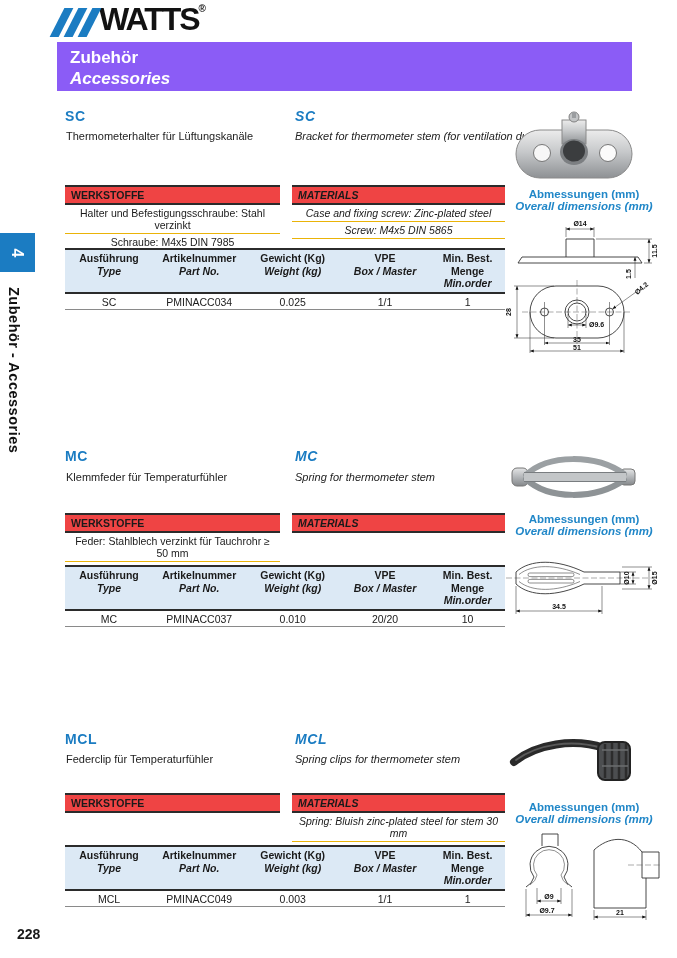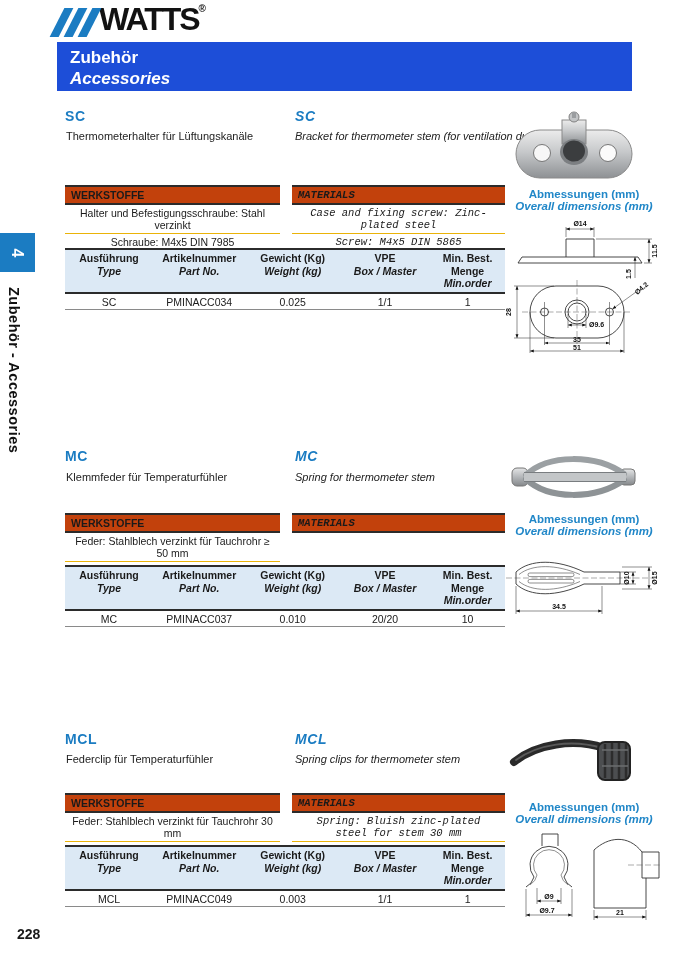--- a/index.html
+++ b/index.html
@@ -8,44 +8,44 @@
   .page { position:relative; width:677px; height:958px; background:#fff; overflow:hidden; }
 
   
   .logo { position:absolute; left:57px; top:3px; display:flex; align-items:flex-start; }
   .logo-stripes { display:flex; gap:5px; margin-right:5px; margin-top:5px; }
   .stripe { width:9px; height:29px; background:#1b7cc2; transform:skewX(-27deg); }
   .logo-text { font-size:32px; font-weight:900; letter-spacing:-2px; color:#121212; line-height:1.05; }
   .logo-reg { font-size:10px; font-weight:bold; vertical-align:18px; letter-spacing:0; }
 
   .banner { position:absolute; left:57px; top:42px; width:575px; height:49px;
-            background:#1d4ed8; color:#fff; padding:5px 0 0 13px; }
+            background:#8b5cf6; color:#fff; padding:5px 0 0 13px; }
   .banner .de { font-size:17px; font-weight:bold; line-height:1.25; }
   .banner .en { font-size:17px; font-weight:bold; font-style:italic; line-height:1.25; }
 
   
   .chapter-tab { position:absolute; left:0; top:233px; width:35px; height:39px; background:#1b7cc2;
                  display:flex; align-items:center; justify-content:center; }
   .chapter-tab span { color:#fff; font-weight:bold; font-size:16px; transform:rotate(90deg); display:block; }
   .side-label { position:absolute; left:6px; top:287px; writing-mode:vertical-rl;
                 font-size:14.5px; font-weight:bold; color:#111; letter-spacing:0.5px; }
   .page-number { position:absolute; left:17px; top:926px; font-size:14px; font-weight:bold; }
 
   
   .product-section { position:absolute; left:0; width:677px; }
   .code { position:absolute; top:8px; font-size:14px; font-weight:bold; color:#1b7cc2; letter-spacing:0.6px; }
   .code.en { font-style:italic; }
   .desc { position:absolute; font-size:11px; color:#222; }
   .desc.en { font-style:italic; }
 
   .mat-table { position:absolute; font-size:10.5px; }
-  .mat-head { background:#c2410c; border-top:2px solid #2b2b2b; border-bottom:2px solid #2b2b2b;
+  .mat-head { background:#ef4444; border-top:2px solid #2b2b2b; border-bottom:2px solid #2b2b2b;
               font-weight:bold; padding:2px 6px; }
   .mat-row { padding:2px 6px; border-bottom:1px solid #eab308;text-align:center; }
-  .italic { font-style:italic;font-family:Liberation Mono, monospace; }
+  .italic { font-style:italic; }
 
   .prod-table { position:absolute; left:65px; width:440px; font-size:10.5px; }
   .prod-head { display:flex; background:#dce9f5; border-top:2px solid #2b2b2b; border-bottom:2px solid #2b2b2b;
                text-align:center; padding:2px 0; }
   .prod-row { display:flex; text-align:center; padding:2px 0 1px 0; border-bottom:1px solid #8a8a8a; }
   .c1 { width:20%; } .c2 { width:21%; } .c3 { width:21.5%; } .c4 { width:20.5%; } .c5 { width:17%; }
   .hd-de { display:block; font-weight:bold; line-height:1.2; }
   .hd-en { display:block; font-weight:bold; font-style:italic; line-height:1.2; }
 
   .photo { position:absolute; }
@@ -301,21 +301,20 @@
   </section>
 
   <section class="product-section" style="top:722px; height:236px;">
     <h2 class="code de" style="left:65px; top:9px;">MCL</h2>
     <h2 class="code en" style="left:295px; top:9px;">MCL</h2>
     <p class="desc de" style="left:66px; top:31px;">Federclip für Temperaturfühler</p>
     <p class="desc en" style="left:295px; top:31px;">Spring clips for thermometer stem</p>
 
     <div class="mat-table" style="left:65px; top:71px; width:215px;">
       <div class="mat-head">WERKSTOFFE</div>
-      <div class="mat-row">Feder: Stahlblech verzinkt für Tauchrohr 30 mm</div>
     </div>
     <div class="mat-table" style="left:292px; top:71px; width:213px;">
       <div class="mat-head italic">MATERIALS</div>
       <div class="mat-row italic">Spring: Bluish zinc-plated steel for stem 30 mm</div>
     </div>
 
     <div class="prod-table" style="top:123px;">
       <div class="prod-head">
         <div class="c1">
             <span class="hd-de">Ausführung</span>

